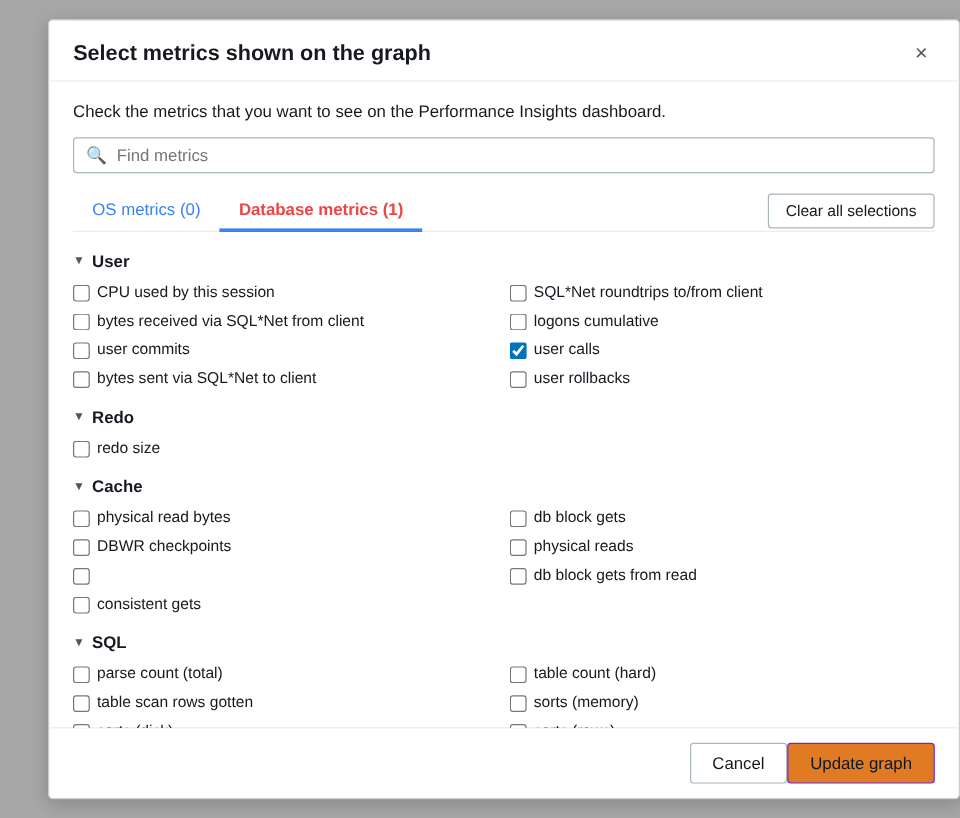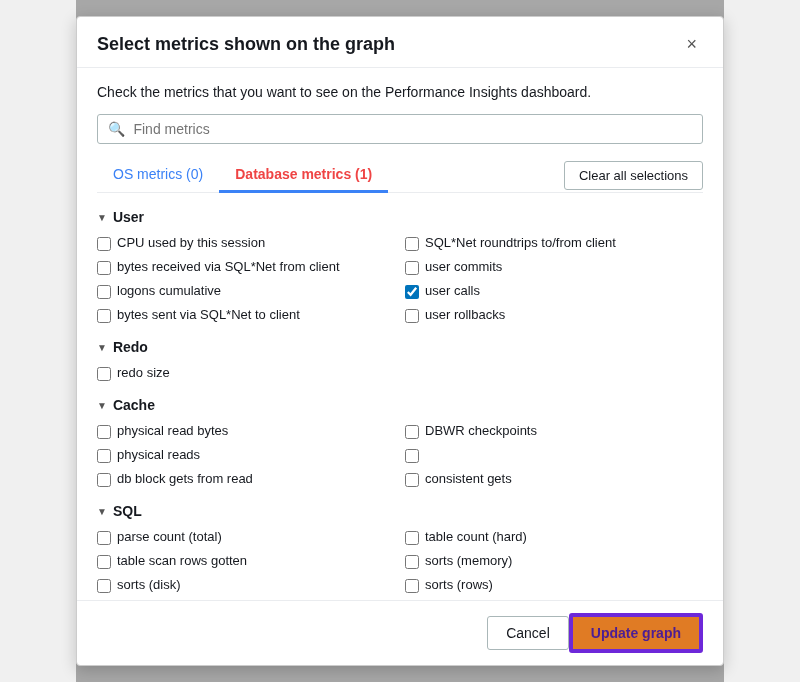--- a/index.html
+++ b/index.html
@@ -8,25 +8,25 @@
       display: flex;
       align-items: center;
       justify-content: center;
       min-height: 100vh;
       font-family: -apple-system, BlinkMacSystemFont, "Segoe UI", Arial, sans-serif;
       font-size: 14px;
       color: #16191f;
     }
     .dialog-overlay {
       background: rgba(0,0,0,0.3);
-      width: 648px;
+      width: 800px;
       height: 682px;
       display: flex;
       align-items: center;
-      justify-content: center;
+      justify-content: flex-end;
       position: relative;
     }
     .dialog {
       background: #fff;
       border: 1px solid #ccc;
       border-radius: 4px;
       width: 760px;
       max-height: 650px;
       display: flex;
       flex-direction: column;
@@ -165,27 +165,27 @@
       background: #fff;
       border: 1px solid #aab7b8;
       border-radius: 3px;
       padding: 8px 18px;
       cursor: pointer;
       font-size: 14px;
       color: #16191f;
     }
     .update-btn {
       background: #e07b24;
-      border: 4px solid #6d28d9;
+      border: 1px solid #6d28d9;
       border-radius: 3px;
       padding: 8px 18px;
       cursor: pointer;
       font-size: 14px;
-      color: #4c1d95;
-      font-weight: 700;
+      color: #0f172a;
+      font-weight: 400;
     }
   </style>
 </head>
 <body>
 
 <div class="dialog-overlay">
   <div class="dialog">
 
     <div class="dialog-header">
       <span class="dialog-title">Select metrics shown on the graph</span>
@@ -223,25 +223,25 @@
               <div class="metric-item">
                 <input type="checkbox" style="">
                 <span>SQL*Net roundtrips to/from client</span>
               </div>
               <div class="metric-item">
                 <input type="checkbox" style="">
                 <span>bytes received via SQL*Net from client</span>
               </div>
               <div class="metric-item">
                 <input type="checkbox" style="">
+                <span>logons cumulative</span>
+              </div>
+              <div class="metric-item">
+                <input type="checkbox" style="">
                 <span>user commits</span>
-              </div>
-              <div class="metric-item">
-                <input type="checkbox" style="">
-                <span>logons cumulative</span>
               </div>
               <div class="metric-item">
                 <input type="checkbox" checked="" style="">
                 <span>user calls</span>
               </div>
               <div class="metric-item">
                 <input type="checkbox" style="">
                 <span>bytes sent via SQL*Net to client</span>
               </div>
               <div class="metric-item">
@@ -267,20 +267,24 @@
               <span class="triangle">▼</span>
               <span>Cache</span>
             </div>
             <div class="metrics-grid">
               <div class="metric-item">
                 <input type="checkbox" style="">
                 <span>physical read bytes</span>
               </div>
               <div class="metric-item">
                 <input type="checkbox" style="">
+                <span>db block gets</span>
+              </div>
+              <div class="metric-item">
+                <input type="checkbox" style="">
                 <span>DBWR checkpoints</span>
               </div>
               <div class="metric-item">
                 <input type="checkbox" style="">
                 <span>physical reads</span>
               </div>
               <div class="metric-item">
                 <input type="checkbox" style="">
               </div>
               <div class="metric-item">

